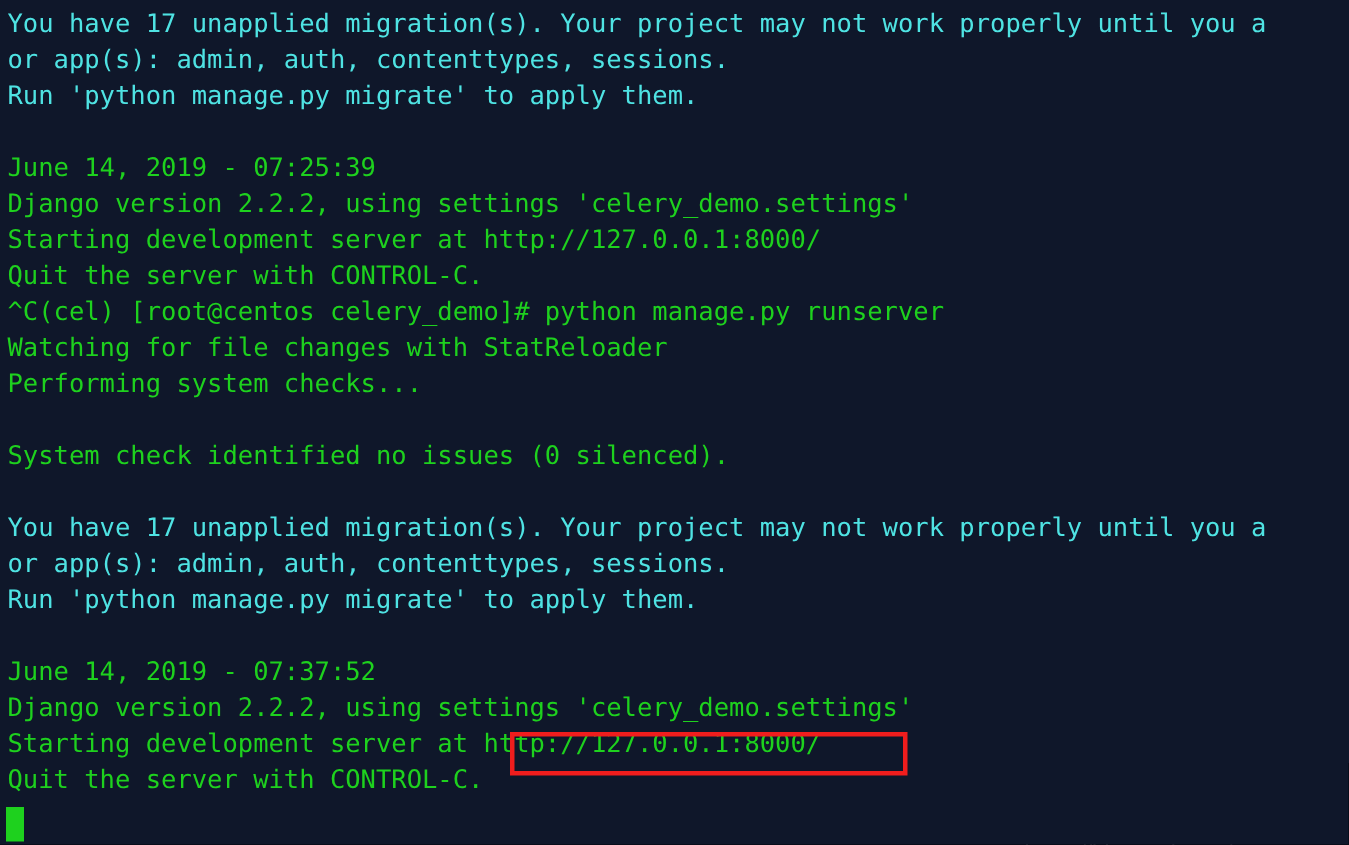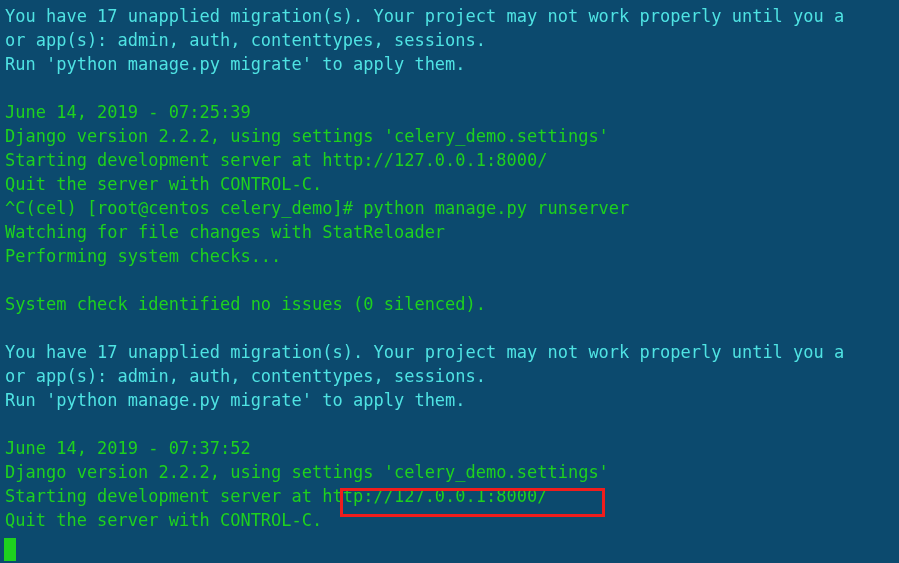--- a/index.html
+++ b/index.html
@@ -74,21 +74,21 @@
     right: 20px;
     top: 533px;
     font-family: "Liberation Sans", sans-serif;
     font-size: 15px;
     color: #9a9a9a;
     letter-spacing: 0px;
     white-space: pre;
     margin-top: 28px;
   }
 </style>
-<style>#terminal{background:#0c4a6e;}.c-cyan{color:#4fe3e3;}.c-green{color:#1ed11e;}#url-highlight{border-color:#f01d1d;}#cursor{background:#1ed11e;}#watermark{color:#9a9a9a;}</style></head>
+<style>#terminal{background:#0f172a;}.c-cyan{color:#4fe3e3;}.c-green{color:#1ed11e;}#url-highlight{border-color:#f01d1d;}#cursor{background:#1ed11e;}#watermark{color:#9a9a9a;}</style></head>
 <body>
 
 <div id="terminal">
 
   <div id="console"><div class="line c-cyan">You have 17 unapplied migration(s). Your project may not work properly until you a</div><div class="line c-cyan">or app(s): admin, auth, contenttypes, sessions.</div><div class="line c-cyan">Run 'python manage.py migrate' to apply them.</div><div class="line c-blank">&nbsp;</div><div class="line c-green">June 14, 2019 - 07:25:39</div><div class="line c-green">Django version 2.2.2, using settings 'celery_demo.settings'</div><div class="line c-green">Starting development server at http://127.0.0.1:8000/</div><div class="line c-green">Quit the server with CONTROL-C.</div><div class="line c-green">^C(cel) [root@centos celery_demo]# python manage.py runserver</div><div class="line c-green">Watching for file changes with StatReloader</div><div class="line c-green">Performing system checks...</div><div class="line c-blank">&nbsp;</div><div class="line c-green">System check identified no issues (0 silenced).</div><div class="line c-blank">&nbsp;</div><div class="line c-cyan">You have 17 unapplied migration(s). Your project may not work properly until you a</div><div class="line c-cyan">or app(s): admin, auth, contenttypes, sessions.</div><div class="line c-cyan">Run 'python manage.py migrate' to apply them.</div><div class="line c-blank">&nbsp;</div><div class="line c-green">June 14, 2019 - 07:37:52</div><div class="line c-green">Django version 2.2.2, using settings 'celery_demo.settings'</div><div class="line c-green">Starting development server at http://127.0.0.1:8000/</div><div class="line c-green">Quit the server with CONTROL-C.</div></div>
 
   <div id="url-highlight"></div>
 
   <div id="cursor"></div>
 

